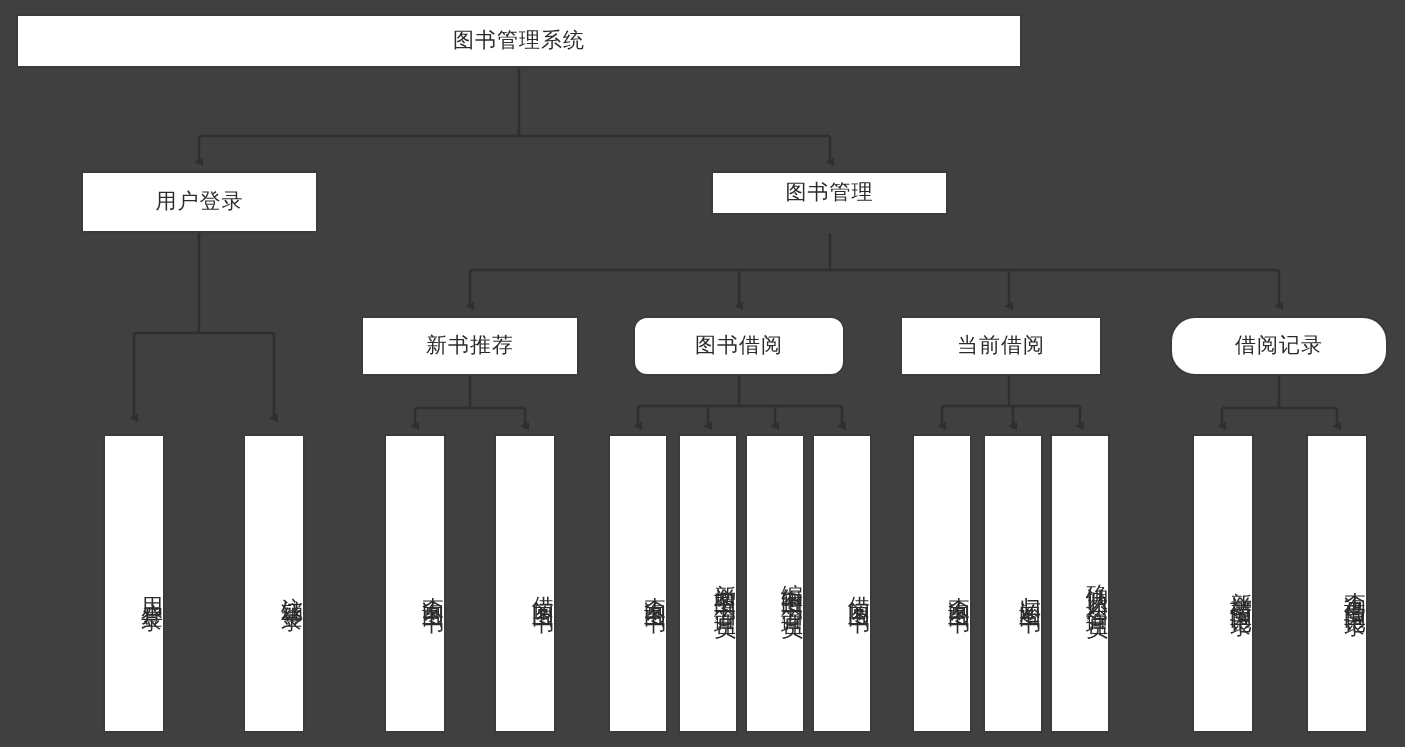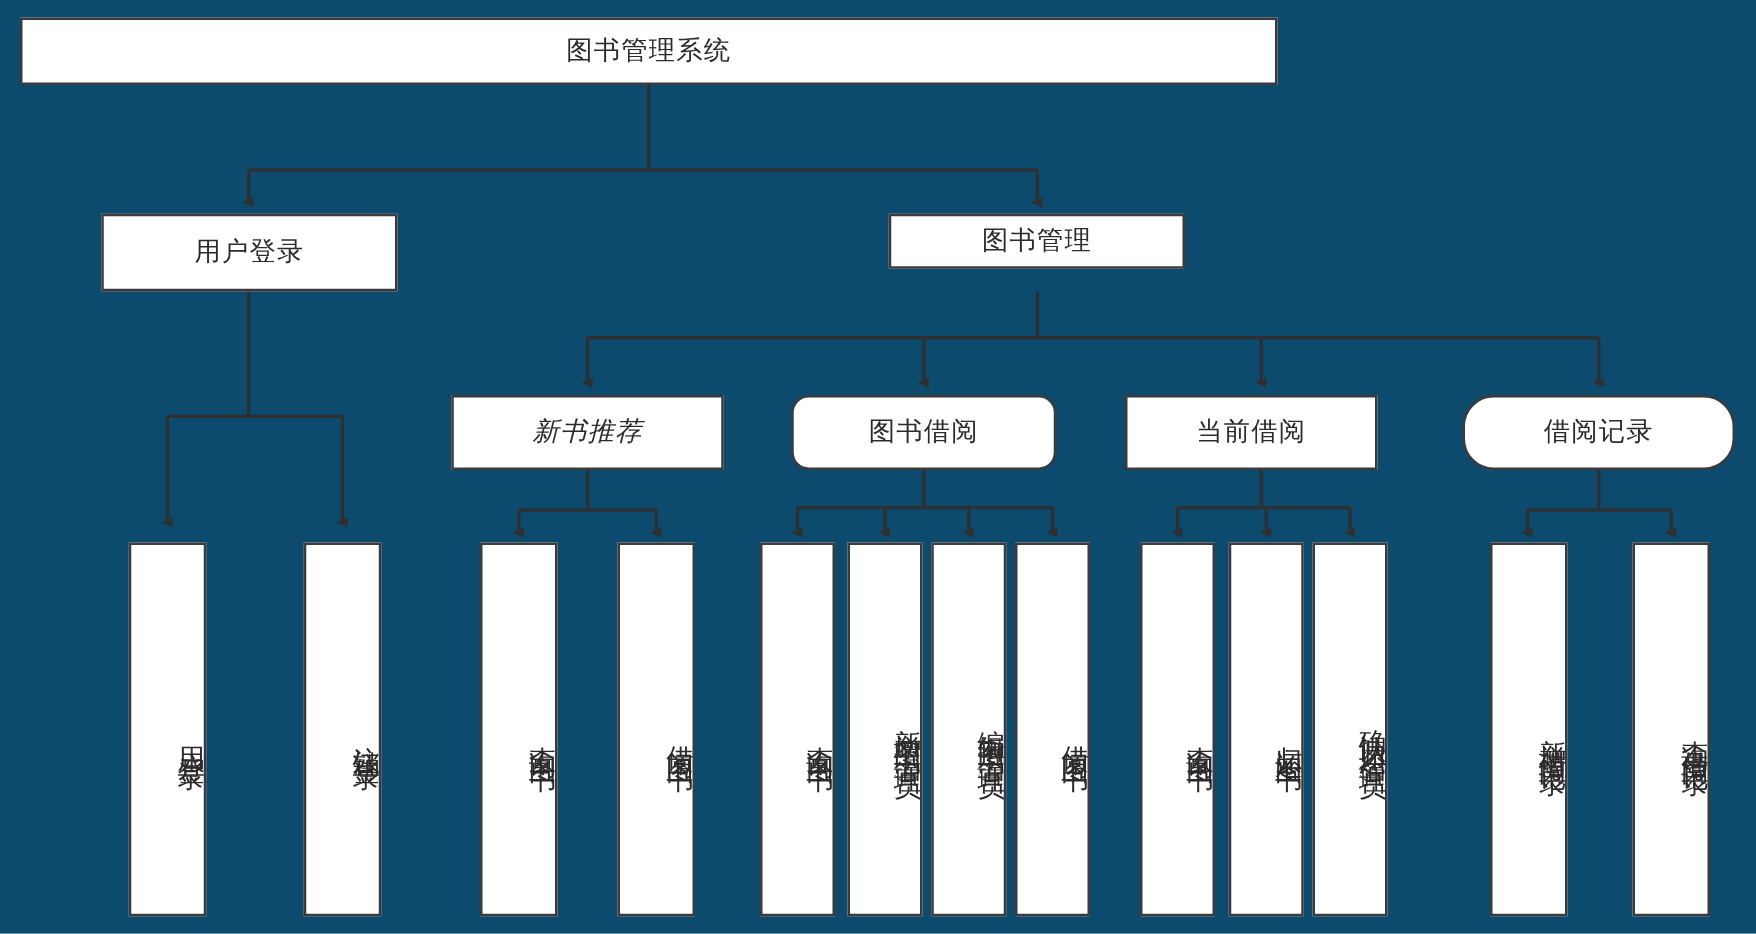--- a/index.html
+++ b/index.html
@@ -7,21 +7,21 @@
     padding: 0;
     background: #ffffff;
   }
   body {
     font-family: "DejaVu Sans", "Liberation Sans", sans-serif;
   }
   #canvas {
     position: relative;
     width: 1405px;
     height: 747px;
-    background: #0c4a6e;
+    background: #404040;
     overflow: hidden;
   }
   svg.edges {
     position: absolute;
     left: 0;
     top: 0;
     width: 1405px;
     height: 747px;
   }
   .node {
@@ -125,21 +125,21 @@
     <span>图书管理系统</span>
   </div>
 
   <div class="node horiz" style="left:81px; top:171px; width:237px; height:62px;">
     <span>用户登录</span>
   </div>
   <div class="node horiz" style="left:711px; top:171px; width:237px; height:44px;">
     <span>图书管理</span>
   </div>
 
-  <div class="node horiz" style="left:361px; top:316px; width:218px; height:60px;font-style:italic;">
+  <div class="node horiz" style="left:361px; top:316px; width:218px; height:60px;">
     <span>新书推荐</span>
   </div>
   <div class="node horiz" style="left:633px; top:316px; width:212px; height:60px;border-radius:14px;">
     <span>图书借阅</span>
   </div>
   <div class="node horiz" style="left:900px; top:316px; width:202px; height:60px;">
     <span>当前借阅</span>
   </div>
   <div class="node horiz" style="left:1170px; top:316px; width:218px; height:60px;border-radius:25px;">
     <span>借阅记录</span>

